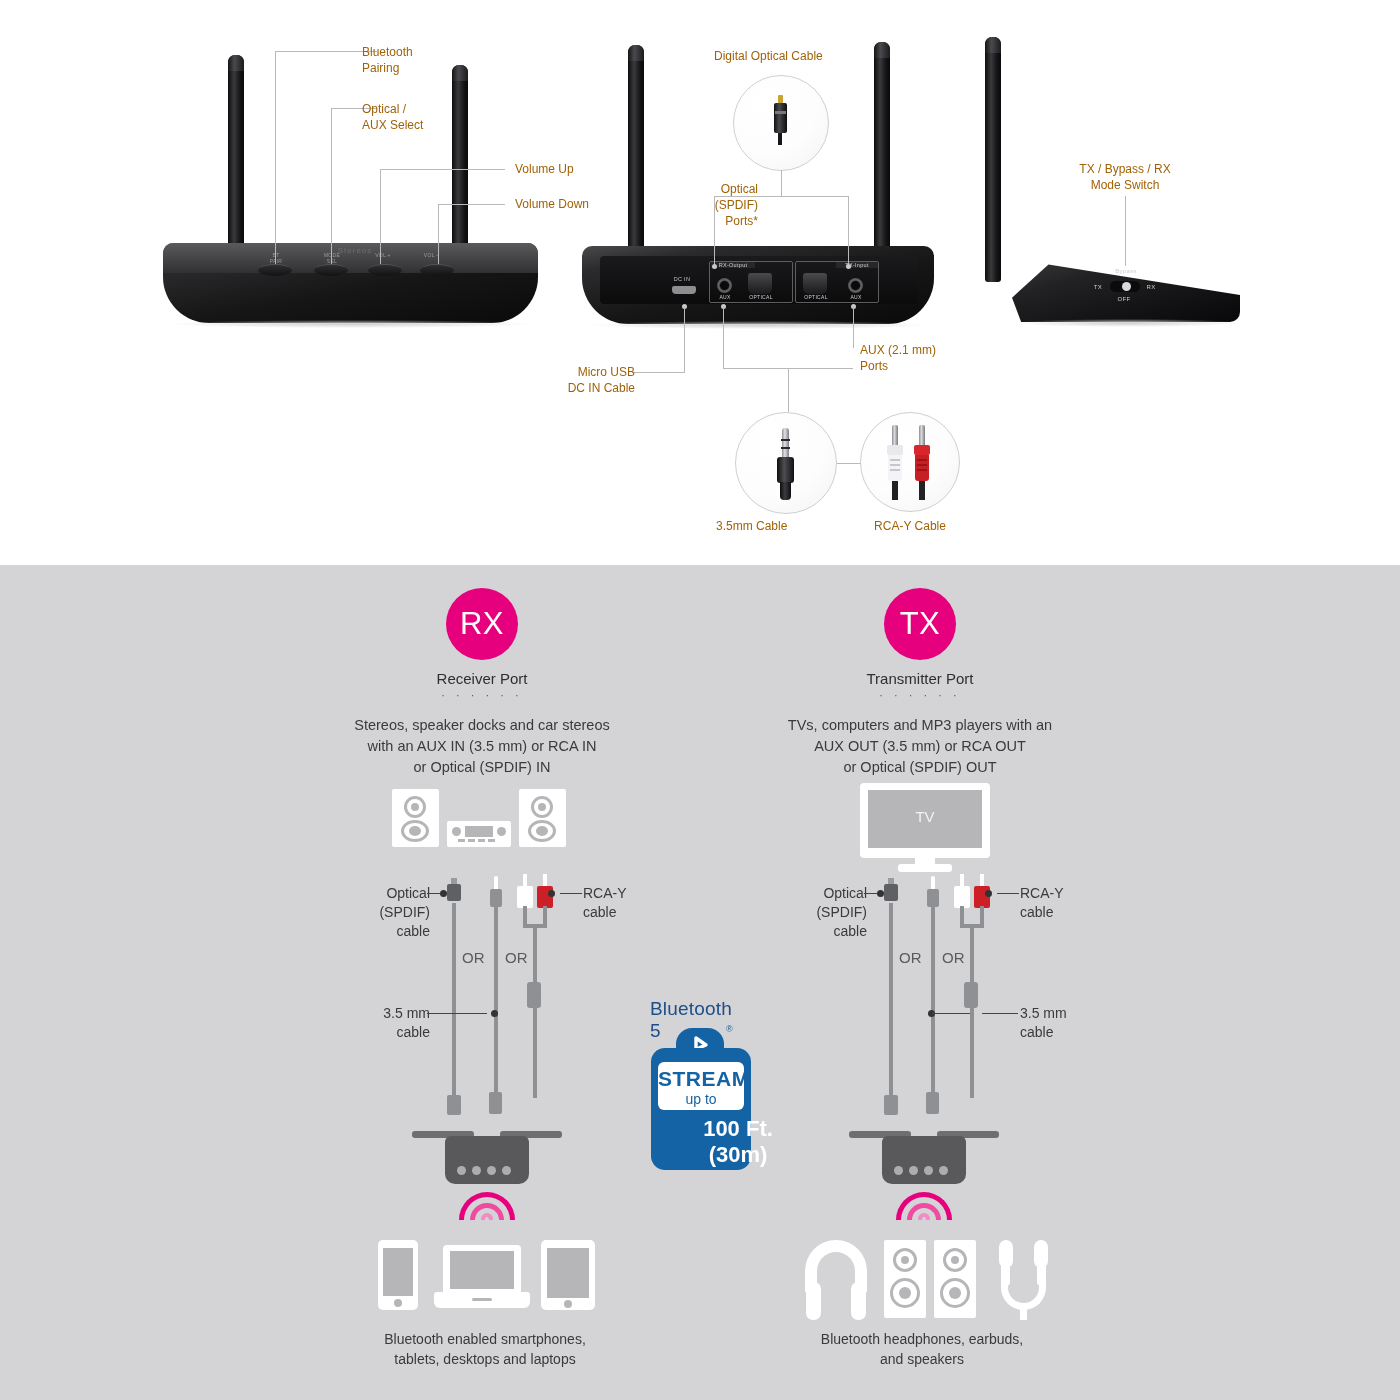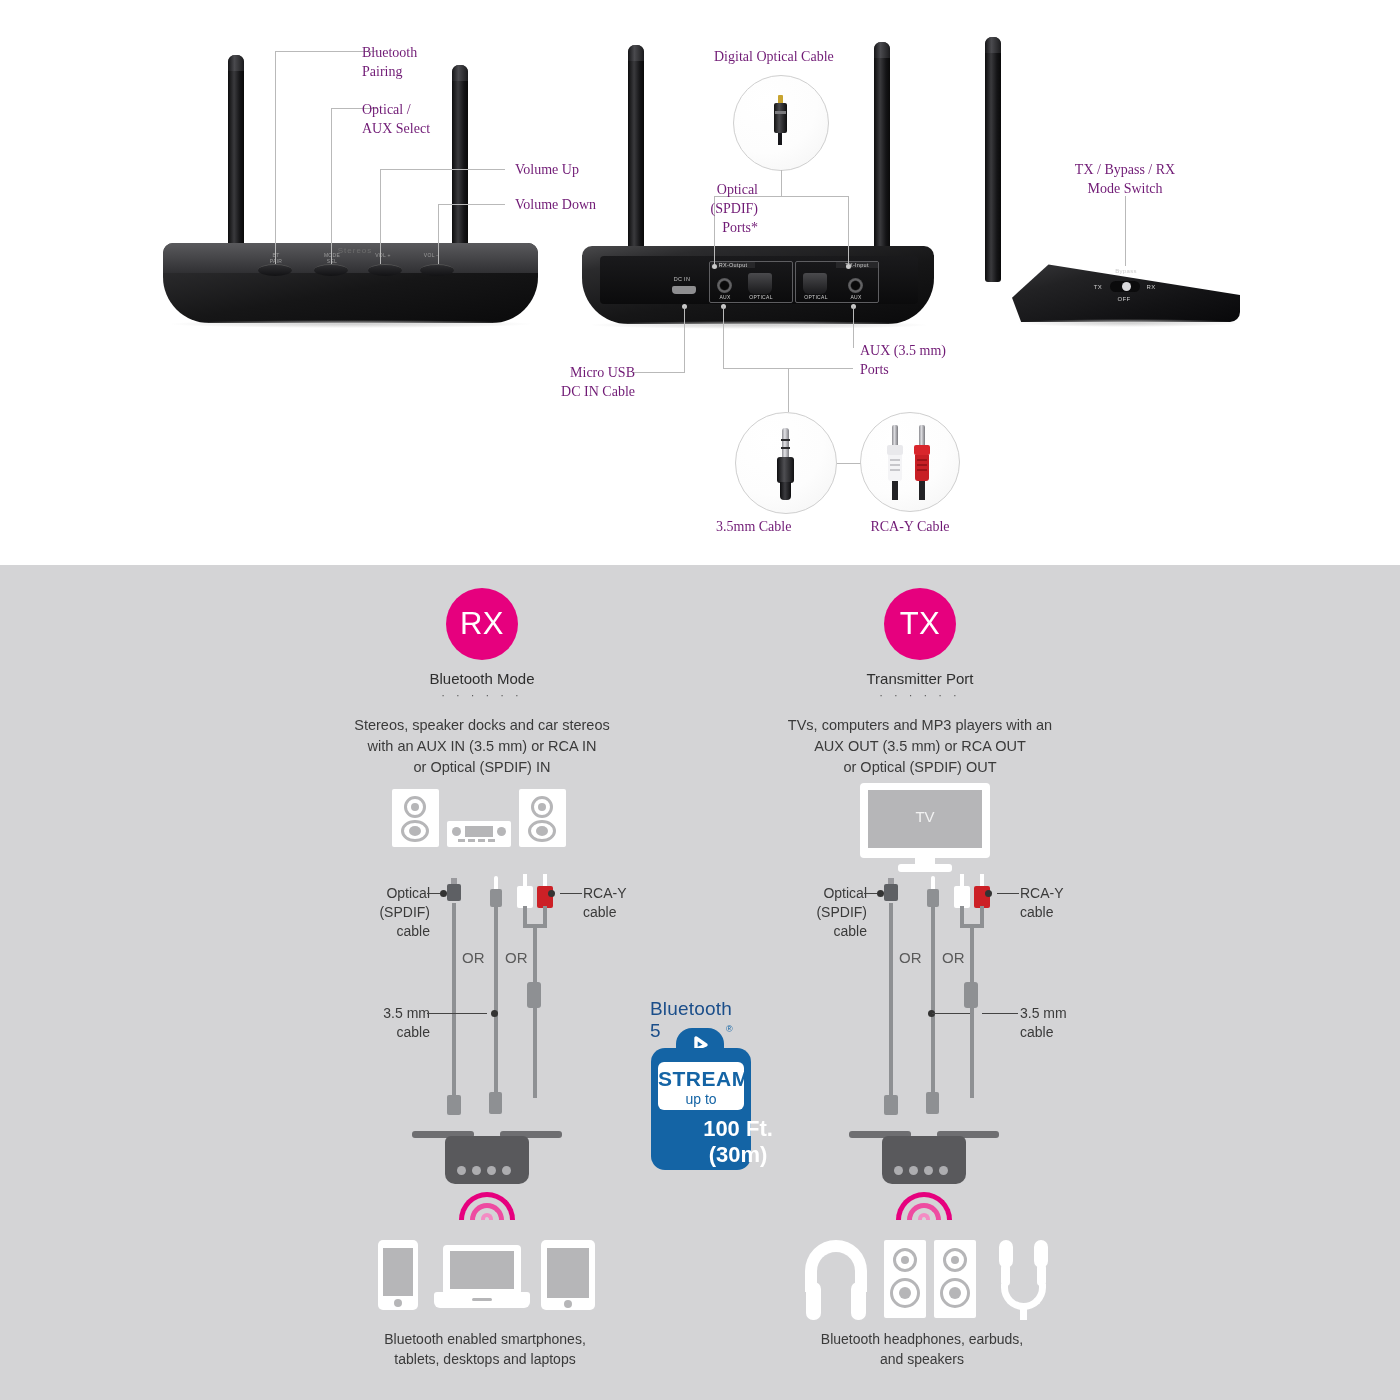--- a/index.html
+++ b/index.html
@@ -13,22 +13,22 @@
   .top-section {
     position: absolute; left: 0; top: 0; width: 1400px; height: 565px;
     background: #ffffff;
   }
   .bottom-section {
     position: absolute; left: 0; top: 565px; width: 1400px; height: 835px;
     background: #d4d4d6;
   }
   .abs { position: absolute; }
   .lbl {
-    color: #701a75; font-size: 14px; line-height: 1.35;
-    font-family: Liberation Serif, serif; white-space: pre-line;
+    color: #a16207; font-size: 12px; line-height: 1.35;
+    font-family: Liberation Sans, sans-serif; white-space: pre-line;
   }
   .leader { position: absolute; background: #b9b9b9; }
   .leader-h { height: 1px; }
   .leader-v { width: 1px; }
   .dot { position: absolute; width: 5px; height: 5px; border-radius: 50%; background: #c9c9c9; }
 
   
   .dev-body {
     position: absolute;
     background: linear-gradient(170deg,#4a4a4c 0%,#2b2b2d 18%,#161617 55%,#0a0a0b 100%);
@@ -203,21 +203,21 @@
   <div class="leader leader-h" style="left:632px;top:372px;width:53px;"></div>
   <div class="lbl abs" style="left:543px;top:364px;width:92px;text-align:right;">Micro USB
 DC IN Cable</div>
 
   <div class="dot" style="left:721px;top:304px;"></div>
   <div class="dot" style="left:851px;top:304px;"></div>
   <div class="leader leader-v" style="left:723px;top:306px;height:62px;"></div>
   <div class="leader leader-v" style="left:853px;top:306px;height:42px;"></div>
   <div class="leader leader-h" style="left:723px;top:368px;width:130px;"></div>
   <div class="leader leader-h" style="left:853px;top:348px;width:0px;"></div>
-  <div class="lbl abs" style="left:860px;top:342px;width:140px;">AUX (3.5 mm)
+  <div class="lbl abs" style="left:860px;top:342px;width:140px;">AUX (2.1 mm)
 Ports</div>
   <div class="leader leader-v" style="left:788px;top:368px;height:44px;"></div>
 
   <div class="bubble" style="left:735px;top:412px;width:102px;height:102px;"></div>
   <div class="abs" style="left:772px;top:428px;width:28px;height:72px;">
     <div class="abs" style="left:10px;top:0;width:7px;height:30px;background:linear-gradient(90deg,#8f8f94,#e2e2e6 40%,#7e7e83);border-radius:3px 3px 0 0;"></div>
     <div class="abs" style="left:9px;top:11px;width:9px;height:2px;background:#2a2a2c;"></div>
     <div class="abs" style="left:9px;top:19px;width:9px;height:2px;background:#2a2a2c;"></div>
     <div class="abs" style="left:5px;top:29px;width:17px;height:26px;background:linear-gradient(90deg,#0e0e10,#4e4e52 42%,#111113);border-radius:3px;"></div>
     <div class="abs" style="left:8px;top:54px;width:11px;height:18px;background:linear-gradient(90deg,#0d0d0f,#3c3c40 45%,#0d0d0f);border-radius:0 0 4px 4px;"></div>
@@ -264,21 +264,21 @@
   <div class="leader leader-v" style="left:1125px;top:196px;height:70px;"></div>
   <div class="lbl abs" style="left:1025px;top:161px;width:200px;text-align:center;">TX / Bypass / RX
 Mode Switch</div>
 </div>
 
 <div class="bottom-section"></div>
 
 <div class="mode-circle" style="left:446px;top:588px;background:#E6007E;">
   <span>RX</span>
 </div>
-<div class="mode-title" style="left:332px;top:670px;">Bluetooth Mode</div>
+<div class="mode-title" style="left:332px;top:670px;">Receiver Port</div>
 <div class="dots-row" style="left:332px;top:689px;">· · · · · ·</div>
 <div class="mode-desc" style="left:282px;top:715px;">Stereos, speaker docks and car stereos
 with an AUX IN (3.5 mm) or RCA IN
 or Optical (SPDIF) IN</div>
 
 <div>
   <div class="wht" style="left:392px;top:789px;width:47px;height:58px;border-radius:2px;"></div>
   <div class="abs" style="left:404px;top:796px;width:22px;height:22px;border-radius:50%;border:3px solid #b6b6b8;"></div>
   <div class="abs" style="left:411px;top:803px;width:8px;height:8px;border-radius:50%;background:#b6b6b8;"></div>
   <div class="abs" style="left:401px;top:820px;width:28px;height:22px;border-radius:50%;border:3px solid #b6b6b8;"></div>

